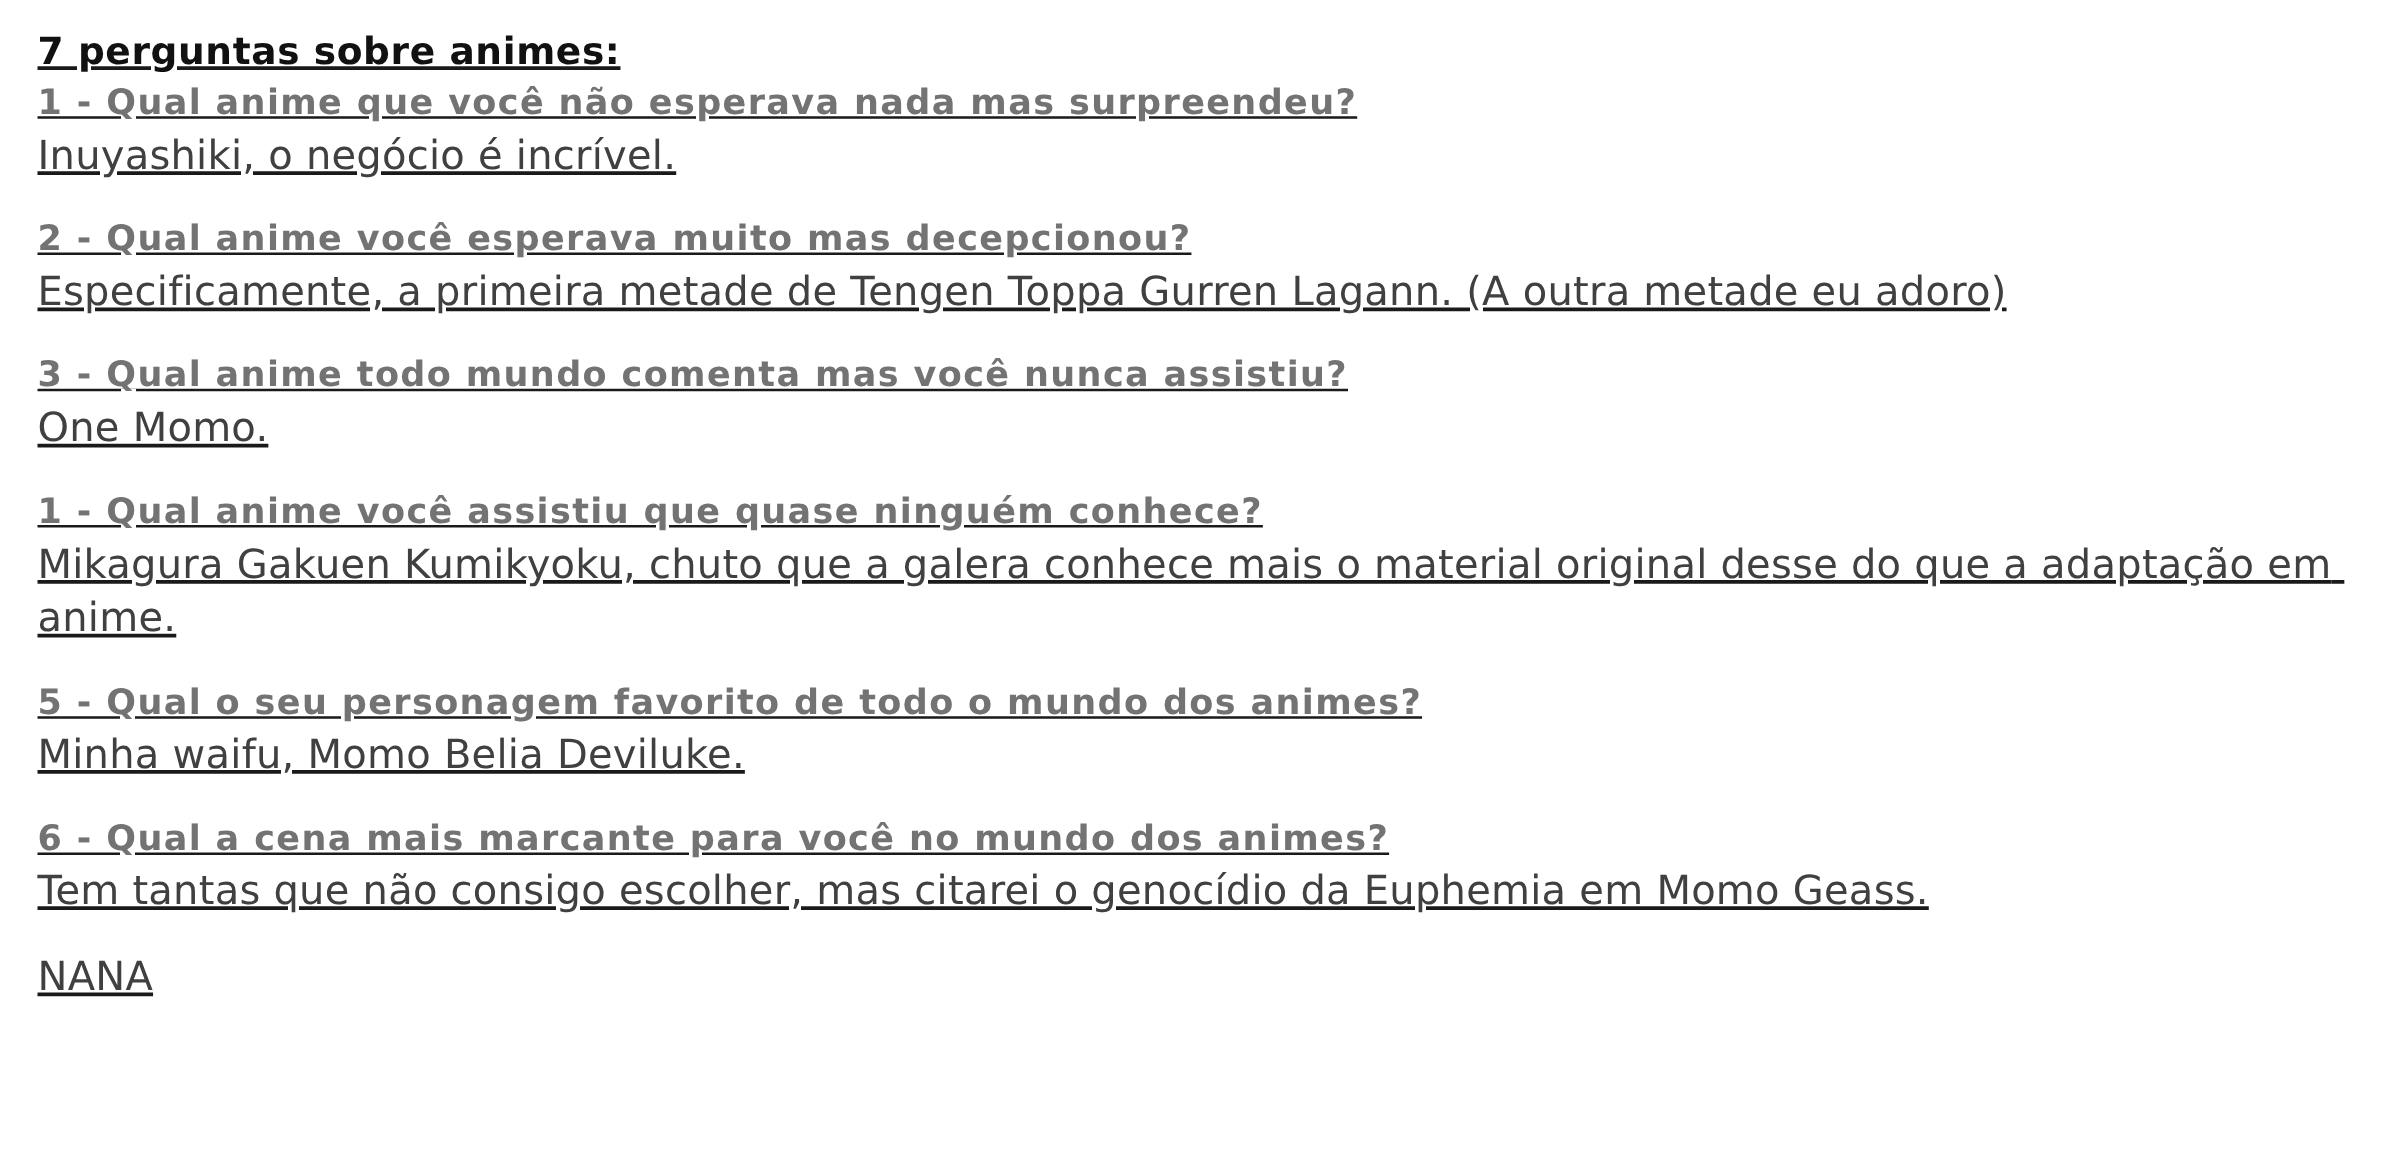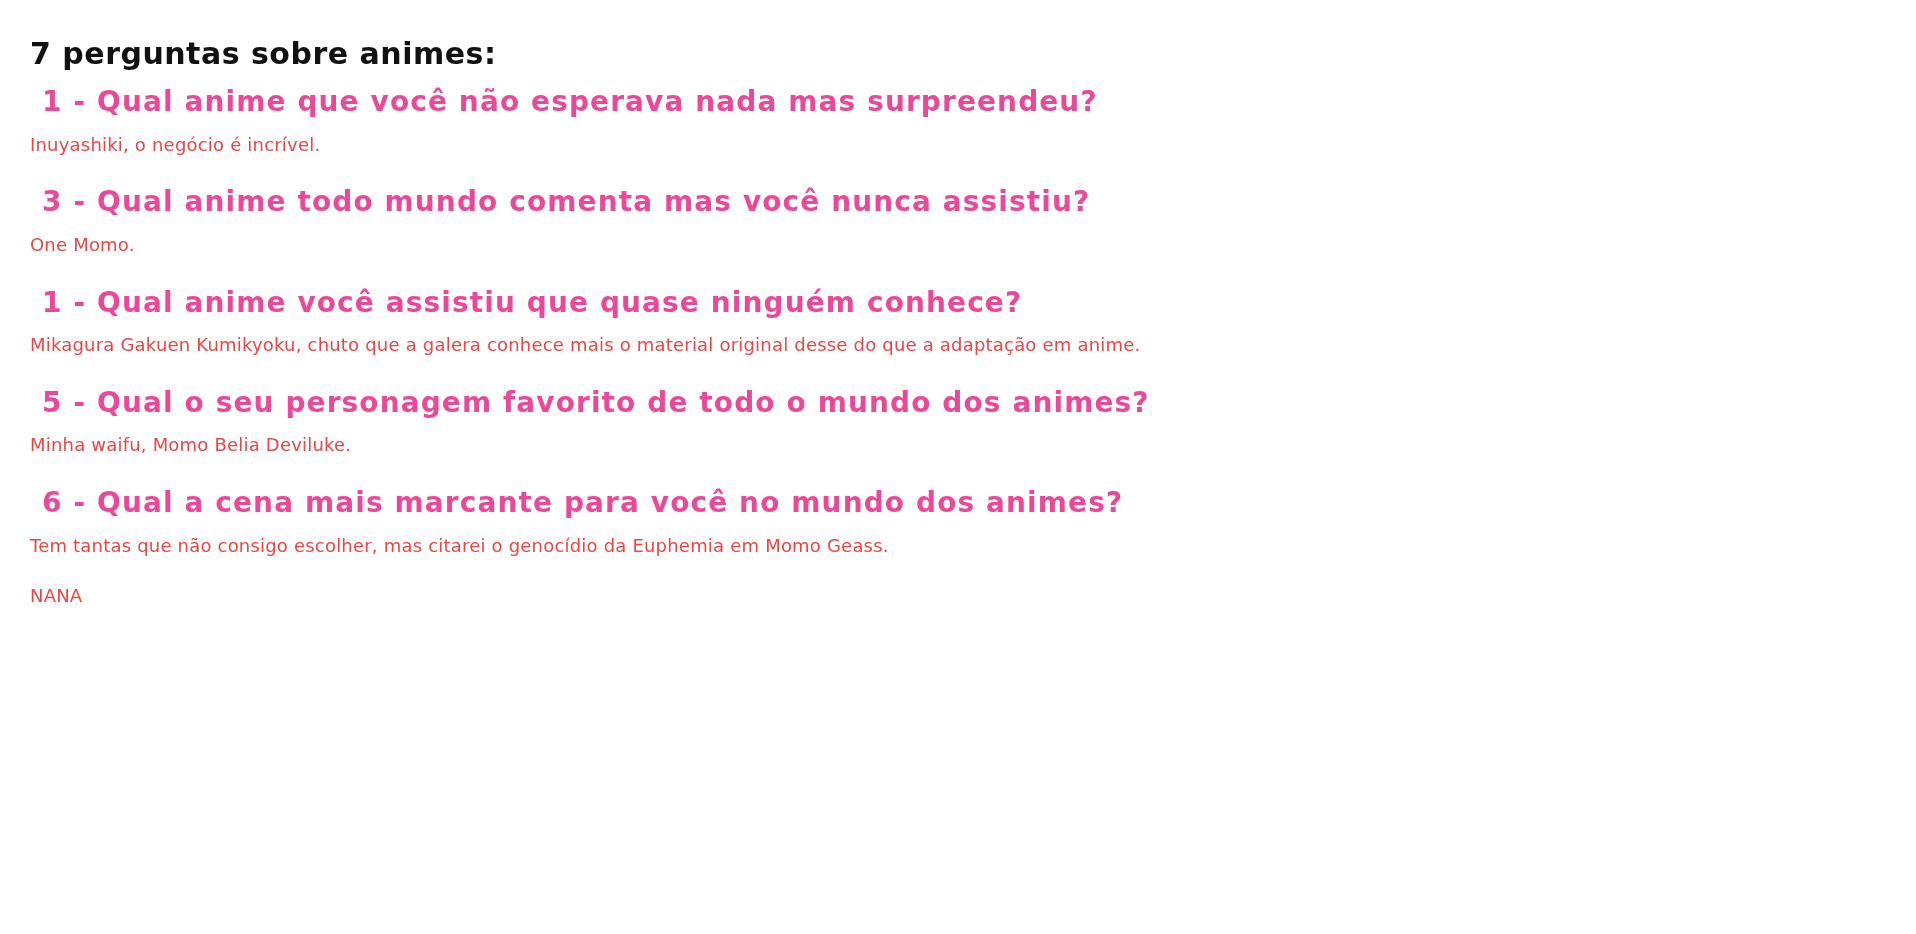--- a/index.html
+++ b/index.html
@@ -12,69 +12,74 @@
     width: 1916px;
     height: 934px;
     overflow: hidden;
     font-family: "DejaVu Sans", sans-serif;
     color: #1a1a1a;
   }
   .page {
     box-sizing: border-box;
     width: 1916px;
     height: 934px;
-    padding: 36px 30px 0 30px;
+    padding: 24px 30px 0 30px;
     background: #ffffff;
     position: relative;
+    text-decoration: underline;
   }
   .doc-title {
     font-size: 30px;
     font-weight: bold;
     letter-spacing: 0.5px;
     line-height: 1.18;
     margin: 0 0 4px 0;
     color: #111111;
   }
   .qa-block {
     margin-bottom: 26px;
   }
   .qa-block.first {
     margin-bottom: 26px;
   }
   .question {
     font-size: 28px;
     font-weight: bold;
     letter-spacing: 1.1px;
     line-height: 1.35;
-    color: #ec4899;
-    margin: 12px;
+    color: #737373;
+    margin: 0;
     white-space: pre-wrap;
   }
   .answer {
-    font-size: 18px;
+    font-size: 32px;
     font-weight: normal;
     letter-spacing: 0.2px;
     line-height: 1.35;
-    color: #ef4444;
+    color: #404040;
     margin: 2px 0 0 0;
     white-space: pre-wrap;
   }
 </style>
 </head>
 <body>
 
 <div class="page">
 
   <h1 class="doc-title">7 perguntas sobre animes:</h1>
 
   <div class="qa-block first">
     <p class="question">1 - Qual anime que você não esperava nada mas surpreendeu?</p>
     <p class="answer">Inuyashiki, o negócio é incrível.</p>
   </div>
 
+  <div class="qa-block">
+    <p class="question">2 - Qual anime você esperava muito mas decepcionou?</p>
+    <p class="answer">Especificamente, a primeira metade de Tengen Toppa Gurren Lagann. (A outra metade eu adoro)</p>
+  </div>
 
   <div class="qa-block">
     <p class="question">3 - Qual anime todo mundo comenta mas você nunca assistiu?</p>
     <p class="answer">One Momo.</p>
   </div>
 
   <div class="qa-block">
     <p class="question">1 - Qual anime você assistiu que quase ninguém conhece?</p>
     <p class="answer">Mikagura Gakuen Kumikyoku, chuto que a galera conhece mais o material original desse do que a adaptação em anime.</p>
   </div>

